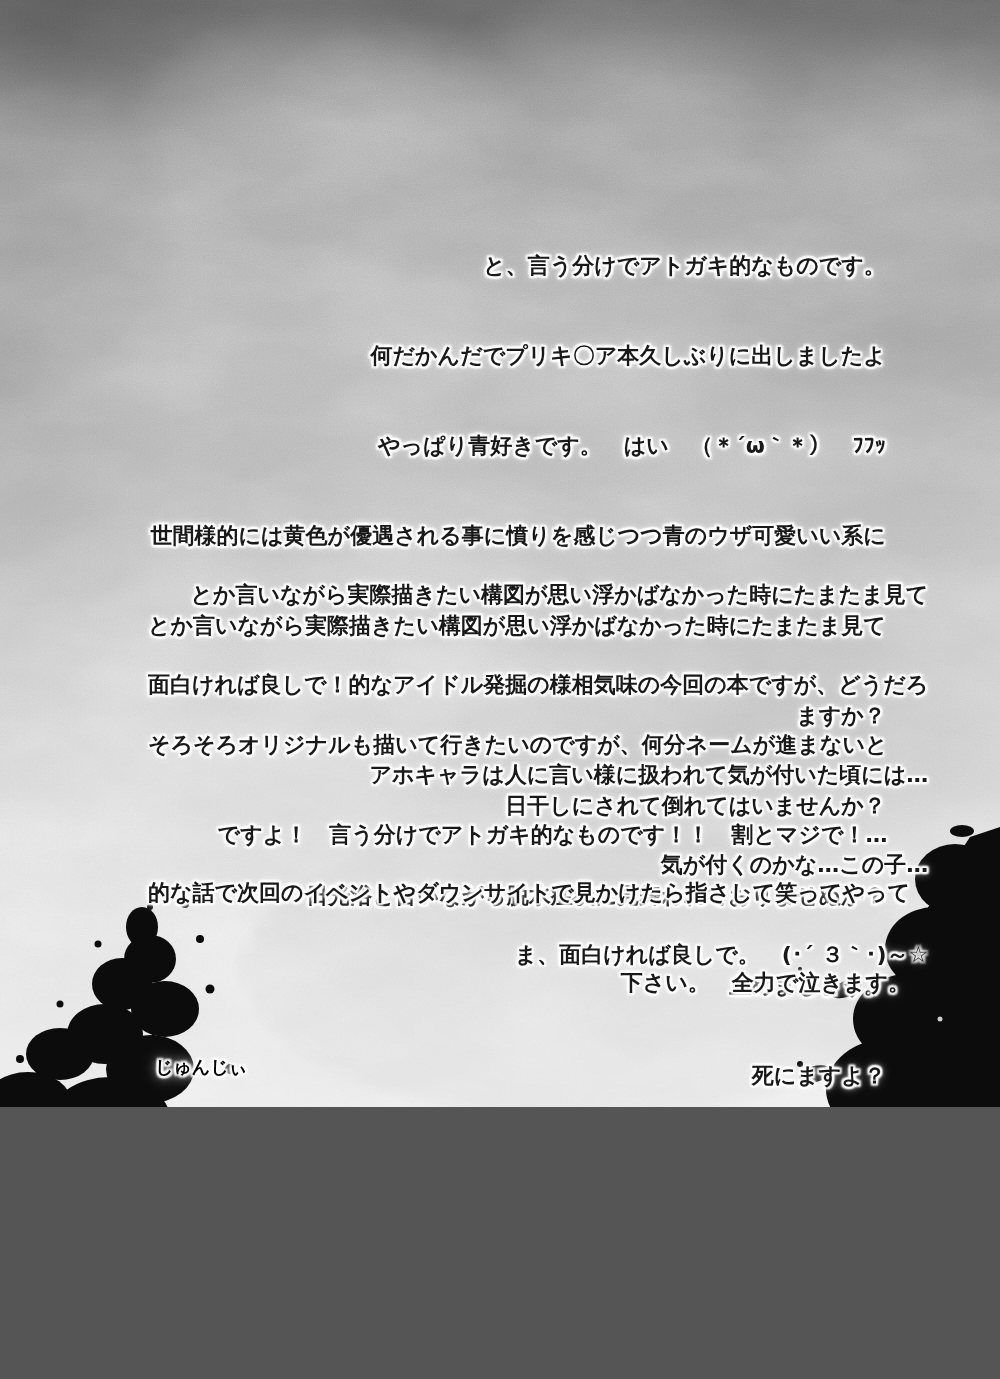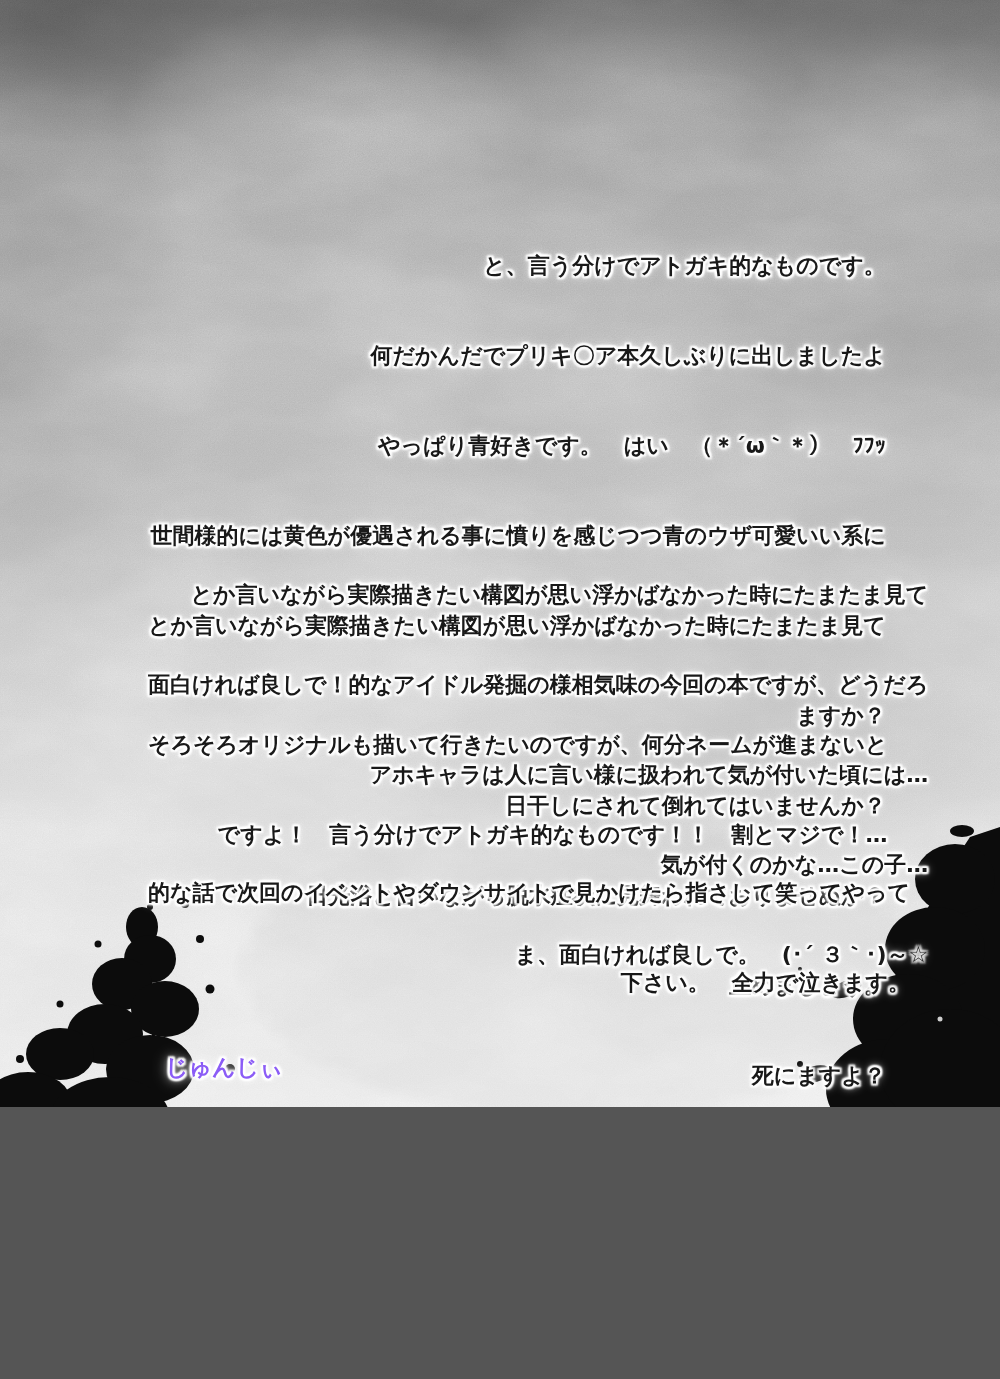--- a/index.html
+++ b/index.html
@@ -54,22 +54,22 @@
     font-weight:bold;font-size:22px;line-height:30px;
     white-space:pre;
     text-shadow:
       -2px 0 2px #fff, 2px 0 2px #fff, 0 -2px 2px #fff, 0 2px 2px #fff,
       -2px -2px 2px #fff, 2px 2px 2px #fff, 2px -2px 2px #fff, -2px 2px 2px #fff,
       0 0 6px #fff, 0 0 11px #fff;
   }
   .block-a{top:191px;} .block-b{top:520px;} .block-c{top:670px;}
   .block-d{top:818px;} .block-e{top:905px;}
   .signature{
-    position:absolute;left:165px;top:1052px;z-index:4;
-    color:#8b5cf6;font-weight:bold;font-size:23px;line-height:30px;white-space:pre;
+    position:absolute;left:155px;top:1052px;z-index:4;
+    color:#000000;font-weight:bold;font-size:18px;line-height:30px;white-space:pre;
     text-shadow:
       -2px 0 2px #fff, 2px 0 2px #fff, 0 -2px 2px #fff, 0 2px 2px #fff,
       -2px -2px 2px #fff, 2px 2px 2px #fff, 2px -2px 2px #fff, -2px 2px 2px #fff,
       0 0 6px #fff, 0 0 12px #fff, 0 0 18px #fff;
   }
 </style>
 </head>
 <body>
 
 <div class="page">

